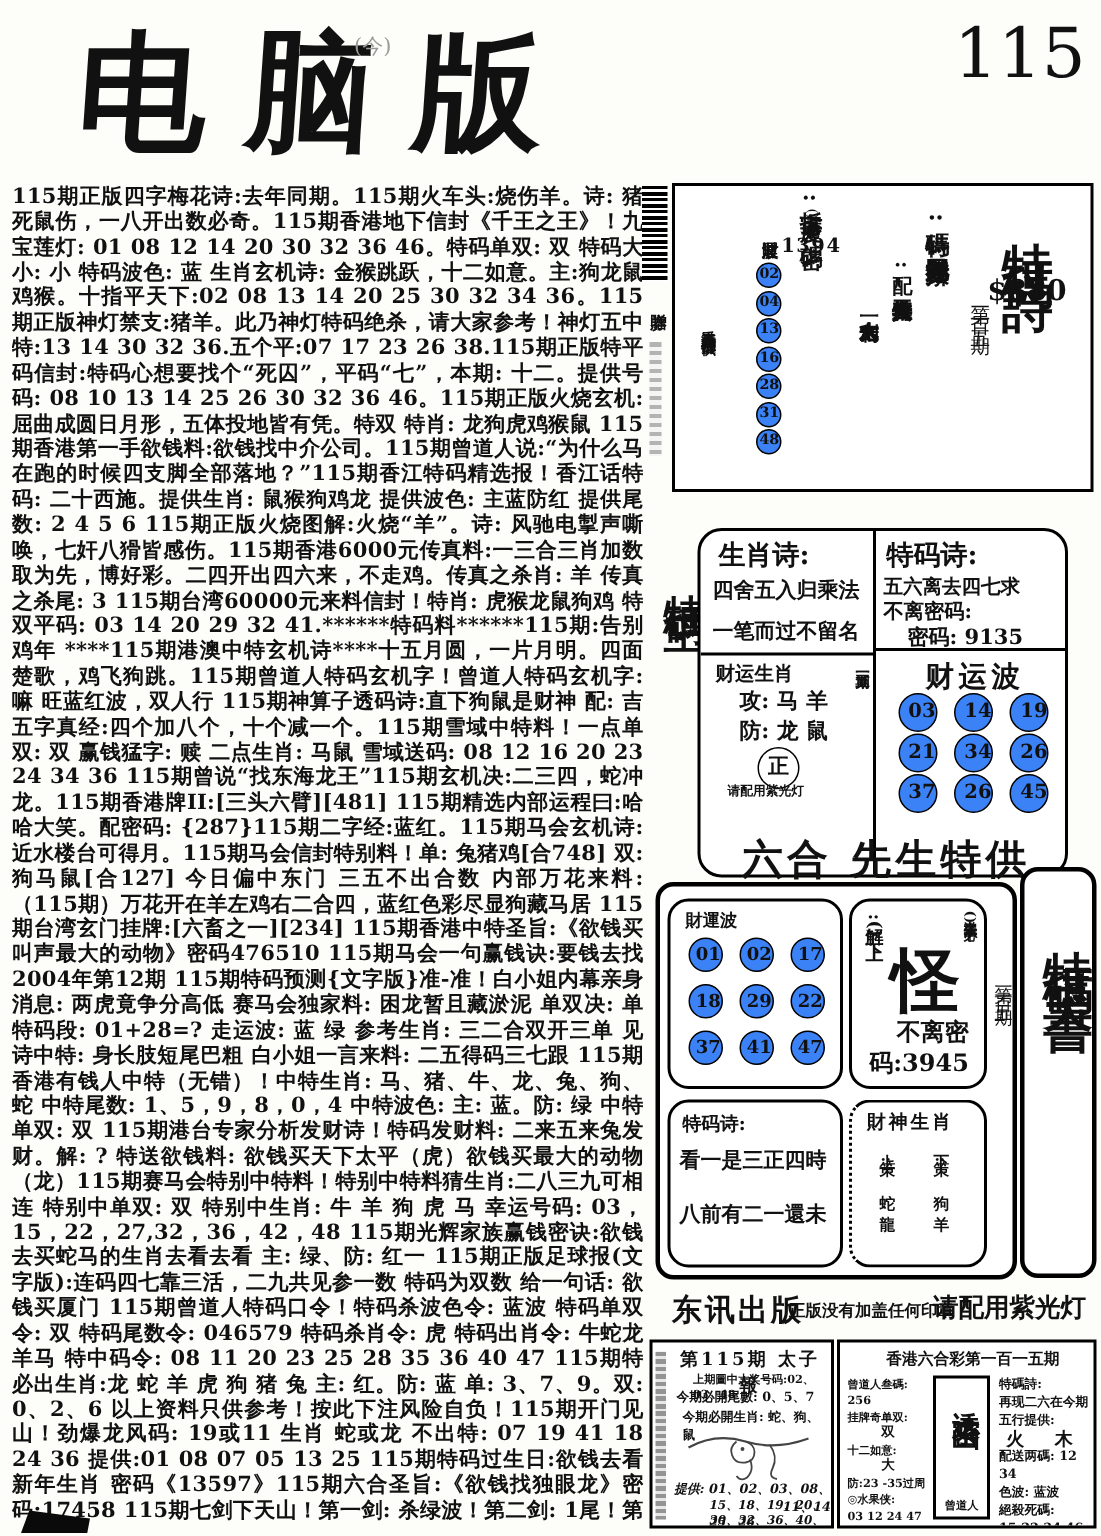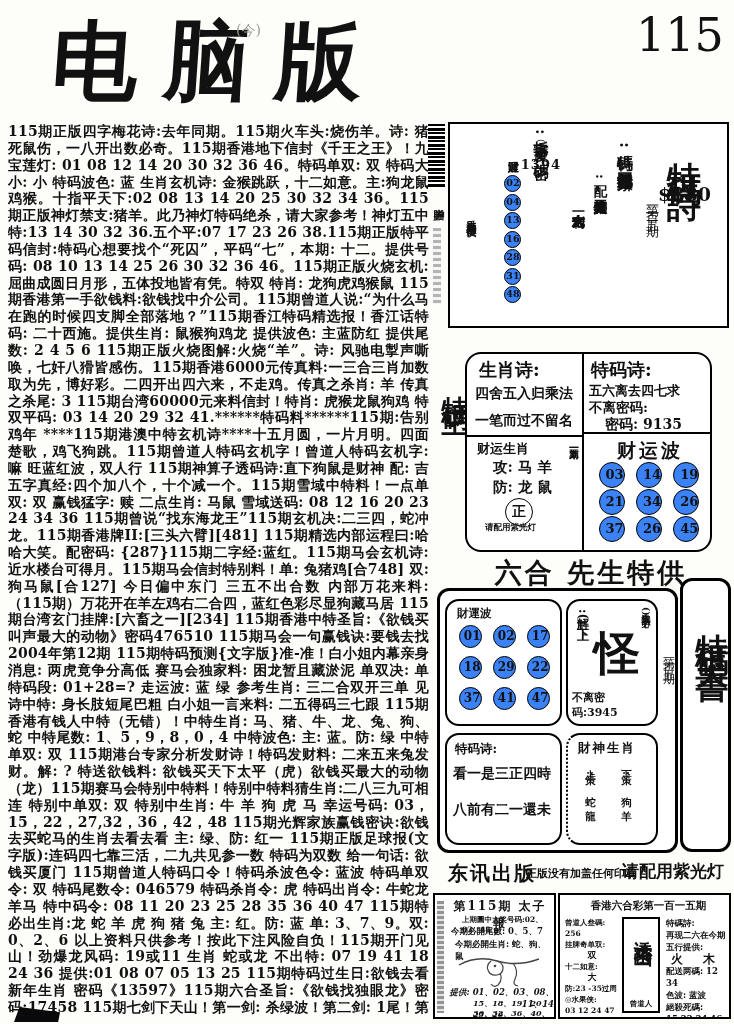--- a/index.html
+++ b/index.html
@@ -32,21 +32,21 @@
   .ts-mima-num{writing-mode:horizontal-tb;display:inline-block;font-size:13px;margin-top:5px;letter-spacing:1px;}
   .ts-bo{left:50px;top:8px;width:24px;writing-mode:horizontal-tb;text-align:center;}
   .ts-bo-label{display:block;writing-mode:vertical-rl;margin:0 auto 3px;height:40px;font-size:11px;font-weight:bold;}
   .ts-provider{left:14px;top:88px;font-size:10px;font-weight:bold;letter-spacing:1px;}
   .c{border:1.5px solid #000;border-radius:50%;display:inline-block;text-align:right;font-weight:bold;box-sizing:border-box;background:#3b82f6;}
   .c-sm{width:17px;height:17px;font-size:9.5px;line-height:14px;margin:1.5px auto;display:block;}
   .c-lg{width:26px;height:26px;font-size:13px;line-height:23px;}
   .c-md{width:23px;height:23px;font-size:12px;line-height:20px;}
   
   .tw-side{left:437px;top:374px;font-size:27px;font-weight:bold;letter-spacing:8px;}
-  .tema-wang{left:465px;top:352px;width:247px;height:200px;border:2px solid #000;border-radius:16px;box-sizing:border-box;background:#fff;overflow:hidden;}
+  .tema-wang{left:465px;top:352px;width:247px;height:233px;border:2px solid #000;border-radius:16px;box-sizing:border-box;background:#fff;overflow:hidden;}
   .tw-divider-v{position:absolute;left:115px;top:0;width:2px;height:100%;background:#000;}
   .tw-divider-h1{position:absolute;left:0;top:81px;width:115px;height:2px;background:#000;}
   .tw-divider-h2{position:absolute;left:115px;top:78px;width:132px;height:2px;background:#000;}
   .tw-sx-title{left:12px;top:4px;font-size:18px;font-weight:bold;}
   .tw-sx1{left:8px;top:31px;font-size:14px;font-weight:bold;}
   .tw-sx2{left:8px;top:58px;font-size:14px;font-weight:bold;}
   .tw-tm-title{left:124px;top:4px;font-size:18px;font-weight:bold;}
   .tw-tm1{left:122px;top:28px;font-size:13px;font-weight:bold;}
   .tw-tm2{left:122px;top:45px;font-size:13.5px;font-weight:bold;}
   .tw-tm3{left:138px;top:62px;font-size:14px;font-weight:bold;}
@@ -62,21 +62,21 @@
   .lh-heading{left:452px;top:555px;width:278px;text-align:center;font-size:27px;font-weight:bold;letter-spacing:3px;}
   .liuhe-box{left:437px;top:588px;width:241px;height:265px;border:3px solid #000;border-radius:12px;box-sizing:border-box;background:#fff;}
   .sub-box{position:absolute;border:2px solid #000;border-radius:14px;box-sizing:border-box;}
   .lh-bo{left:5px;top:8px;width:117px;height:127px;}
   .lh-bo-label{position:absolute;left:10px;top:5px;font-size:11.5px;font-weight:bold;}
   .lh-grid{position:absolute;left:6px;top:24px;width:102px;display:grid;grid-template-columns:repeat(3,1fr);row-gap:8px;justify-items:center;}
   .lh-jie{left:126px;top:8px;width:92px;height:127px;}
   .jie-label{position:absolute;left:6px;top:8px;font-size:12px;font-weight:bold;height:100px;}
   .jie-big{position:absolute;left:26px;top:22px;font-size:46px;font-weight:bold;}
   .jie-send{position:absolute;right:4px;top:6px;font-size:9px;font-weight:bold;height:112px;}
-  .jie-mima{position:absolute;left:4px;bottom:4px;width:84%;font-size:11px;font-weight:bold;text-align:left;}
+  .jie-mima{position:absolute;left:4px;bottom:4px;width:84%;font-size:16px;font-weight:bold;text-align:right;}
   .lh-poem{left:5px;top:142px;width:117px;height:112px;}
   .poem-title{position:absolute;left:8px;top:6px;font-size:12.5px;font-weight:bold;}
   .poem1{position:absolute;left:6px;top:30px;font-size:14px;font-weight:bold;}
   .poem2{position:absolute;left:6px;top:66px;font-size:14px;font-weight:bold;}
   .lh-caishen{left:126px;top:142px;width:92px;height:112px;border-left-style:dotted;}
   .cs-title{position:absolute;left:10px;top:5px;font-size:12.5px;font-weight:bold;letter-spacing:2px;}
   .cs-up{position:absolute;left:16px;top:26px;font-size:10.5px;font-weight:bold;height:80px;letter-spacing:5px;}
   .cs-down{position:absolute;left:52px;top:26px;font-size:10.5px;font-weight:bold;height:80px;letter-spacing:5px;}
   .lh-issue{left:660px;top:648px;font-size:12px;letter-spacing:3px;}
   .tianshu{left:680px;top:578px;width:51px;height:274px;border:3px solid #000;border-radius:12px;box-sizing:border-box;background:#fff;}

